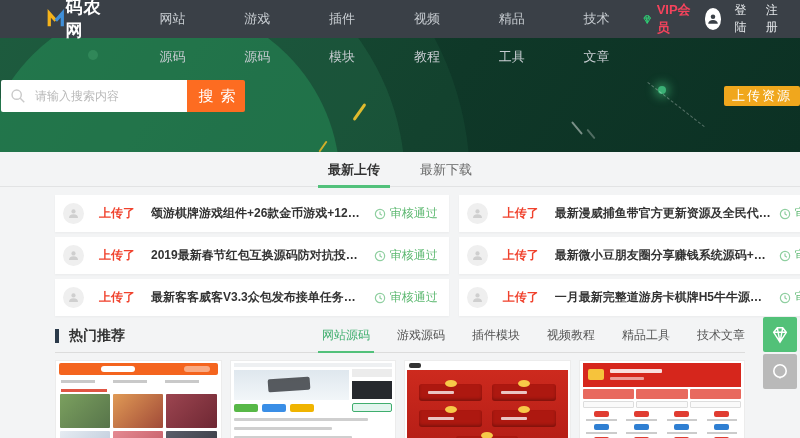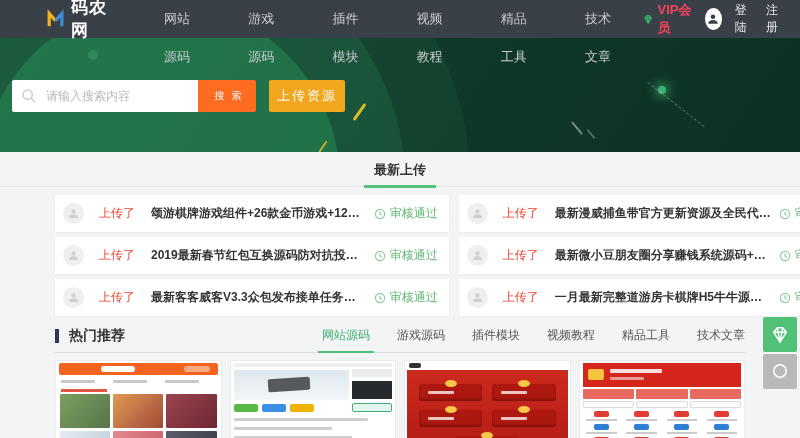--- a/index.html
+++ b/index.html
@@ -2,21 +2,21 @@
 <html><head>
 <meta charset="utf-8">
 <style>
   * { margin:0; padding:0; box-sizing:border-box; }
   html,body { width:800px; height:438px; overflow:hidden; }
   body { font-family:"Liberation Sans","DejaVu Sans",sans-serif; }
   .page { position:relative; width:800px; height:438px; background:#f3f4f5; overflow:hidden; }
 
   
   .header { position:relative; height:38px; background:#3a4047; display:flex; align-items:stretch; padding-left:46px; z-index:5; }
-  .logo { display:flex; align-items:center; gap:6px; margin-right:24px; }
+  .logo { display:flex; align-items:center; margin-right:24px; }
   .logo-text { color:#fff; font-size:17px; font-weight:bold; letter-spacing:1px; }
   .nav { display:flex; }
   .nav-item { position:relative; padding:0 26px; line-height:38px; font-size:13px; color:#c8cdd2; cursor:pointer; }
   .nav-item.active { color:#ffffff; }
   .nav-item.active::after { content:""; position:absolute; left:16px; right:16px; bottom:0; height:3px; background:#52c17b; }
   .header-right { margin-left:auto; display:flex; align-items:center; gap:13px; padding-right:16px; }
   .vip { display:flex; align-items:center; gap:4px; color:#f4435c; font-size:13px; font-weight:bold; cursor:pointer; }
   .avatar-btn { width:22px; height:22px; border-radius:50%; background:#ffffff; display:flex; align-items:center; justify-content:center; cursor:pointer; }
   .auth-link { color:#e3e6e9; font-size:12px; cursor:pointer; }
 
@@ -28,39 +28,39 @@
   .r3 { width:360px; height:360px; left:-20px;  bottom:-210px; background:rgba(46,176,106,0.32); }
   .dot-soft { position:absolute; left:88px; top:12px; width:10px; height:10px; border-radius:50%; background:rgba(90,190,130,0.25); }
   .dot-glow { position:absolute; left:658px; top:48px; width:8px; height:8px; border-radius:50%; background:#3bb075; box-shadow:0 0 10px 4px rgba(80,220,140,0.40); }
   .dash-line { position:absolute; left:640px; top:66px; width:72px; border-top:1px dashed rgba(255,255,255,0.30); transform:rotate(38deg); }
   .sl { position:absolute; border-radius:2px; }
   .sl1 { left:358px; top:64px; width:3px; height:20px; background:#e0bb2e; transform:rotate(35deg); }
   .sl2 { left:322px; top:102px; width:2px; height:13px; background:#cfae2a; transform:rotate(35deg); }
   .sl3 { left:576px; top:82px; width:2px; height:16px; background:rgba(255,255,255,0.45); transform:rotate(-40deg); }
   .sl4 { left:590px; top:90px; width:2px; height:12px; background:rgba(255,255,255,0.28); transform:rotate(-40deg); }
 
-  .search-row { position:absolute; left:12px; right:0; top:42px; display:flex; justify-content:flex-start; align-items:center; }
+  .search-row { position:absolute; left:1px; right:0; top:42px; display:flex; justify-content:space-between; align-items:center; }
   .search-box { position:relative; display:flex; height:32px; }
   .search-input { width:186px; height:32px; border:none; outline:none; background:#fff; border-radius:2px 0 0 2px; padding:0 8px 0 34px; font-size:12px; color:#555; }
   .search-input::placeholder { color:#b9b9b9; }
   .mag { position:absolute; left:9px; top:8px; }
-  .search-btn { width:58px; height:32px; border:none; background:#fd6c21; color:#fff; font-size:10px; letter-spacing:7px; padding-left:9px; border-radius:0 2px 2px 0; cursor:pointer; }
-  .upload-btn { margin-left:13px; width:76px; height:32px; border:none; background:#f0a71d; color:#fff; font-size:13px; letter-spacing:2px; border-radius:2px; cursor:pointer; }
+  .search-btn { width:58px; height:32px; border:none; background:#fd6c21; color:#fff; font-size:15px; letter-spacing:7px; padding-left:9px; border-radius:0 2px 2px 0; cursor:pointer; }
+  .upload-btn { margin-left:13px; width:76px; height:20px; border:none; background:#f0a71d; color:#fff; font-size:13px; letter-spacing:2px; border-radius:2px; cursor:pointer; }
 
   
   .latest-tabs { display:flex; justify-content:center; gap:36px; border-bottom:1px solid #e2e3e4; }
   .ltab { position:relative; padding:9px 2px 7px; font-size:13px; color:#666; cursor:pointer; }
   .ltab.active { color:#333; font-weight:bold; }
   .ltab.active::after { content:""; position:absolute; left:-8px; right:-8px; bottom:-2px; height:3px; background:#52c17b; }
 
   
   .list { width:690px; margin:8px auto 0; display:grid; grid-template-columns:1fr 1fr; column-gap:10px; row-gap:5px; }
   .item { background:#fff; height:37px; display:flex; align-items:center; padding:0 11px 0 8px; box-shadow:0 1px 2px rgba(0,0,0,0.04); cursor:pointer; }
   .item-avatar { width:21px; height:21px; border-radius:50%; background:#efefef; display:flex; align-items:center; justify-content:center; flex:none; }
-  .item-action { color:#f0422d; font-size:12px; font-weight:normal; margin:0 16px 0 15px; flex:none; }
+  .item-action { color:#f0422d; font-size:12px; font-weight:bold; margin:0 16px 0 15px; flex:none; }
   .item-title { flex:1; font-size:12px; font-weight:bold; color:#333; white-space:nowrap; overflow:hidden; text-overflow:ellipsis; }
   .item-status { flex:none; display:flex; align-items:center; gap:4px; color:#5cb870; font-size:12px; margin-left:8px; }
 
   
   .hot { width:690px; margin:11px auto 0; }
   .hot-head { display:flex; align-items:flex-end; border-bottom:1px solid #dcdcdc; padding-bottom:7px; }
   .hot-title { display:flex; align-items:center; gap:10px; font-size:14px; font-weight:bold; color:#333; }
   .hot-bar { width:4px; height:14px; background:#2b3a4a; }
   .hot-tabs { margin-left:auto; display:flex; gap:27px; }
   .htab { position:relative; font-size:12px; color:#555; cursor:pointer; padding-bottom:1px; }
@@ -182,20 +182,21 @@
         </svg>
         <input class="search-input" type="text" placeholder="请输入搜索内容" style="">
         <button class="search-btn">搜索</button>
       </div>
       <button class="upload-btn">上传资源</button>
     </div>
   </div>
 
   <div class="latest-tabs">
     <div class="ltab active">最新上传</div>
+    <div class="ltab">最新下载</div>
   </div>
 
   <div class="list">
 
     <div class="item">
       <span class="item-avatar">
         <svg width="13" height="13" viewBox="0 0 16 16">
             <circle cx="8" cy="5.5" r="2.6" fill="#cfcfcf"></circle>
             <path d="M2.5 13.5 a5.5 4.5 0 0 1 11 0 Z" fill="#cfcfcf"></path>
           </svg>

